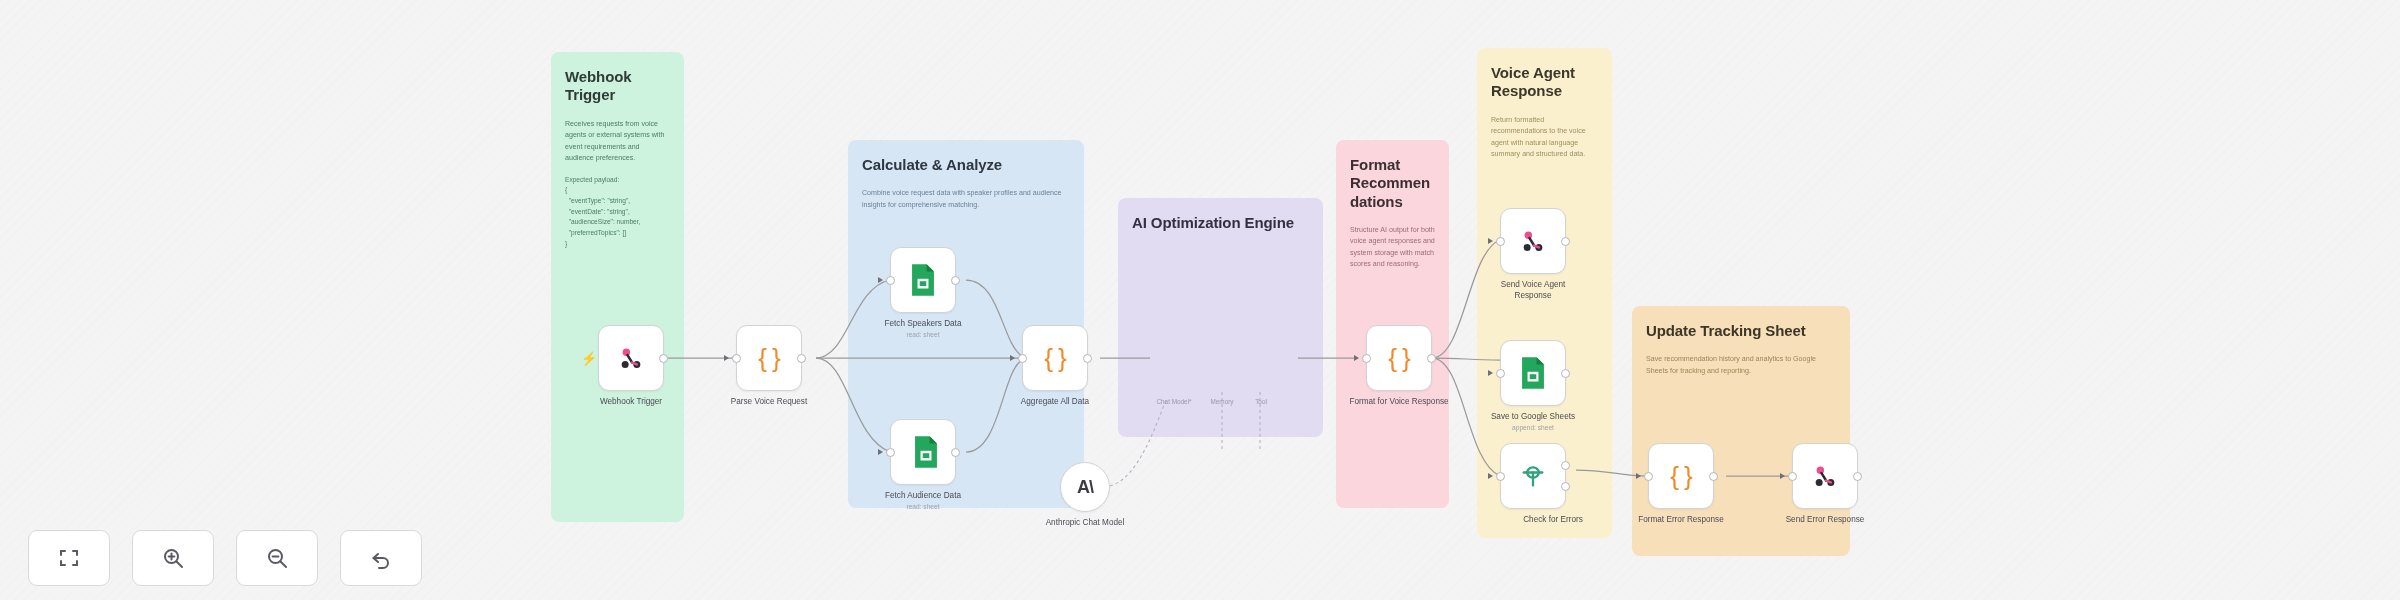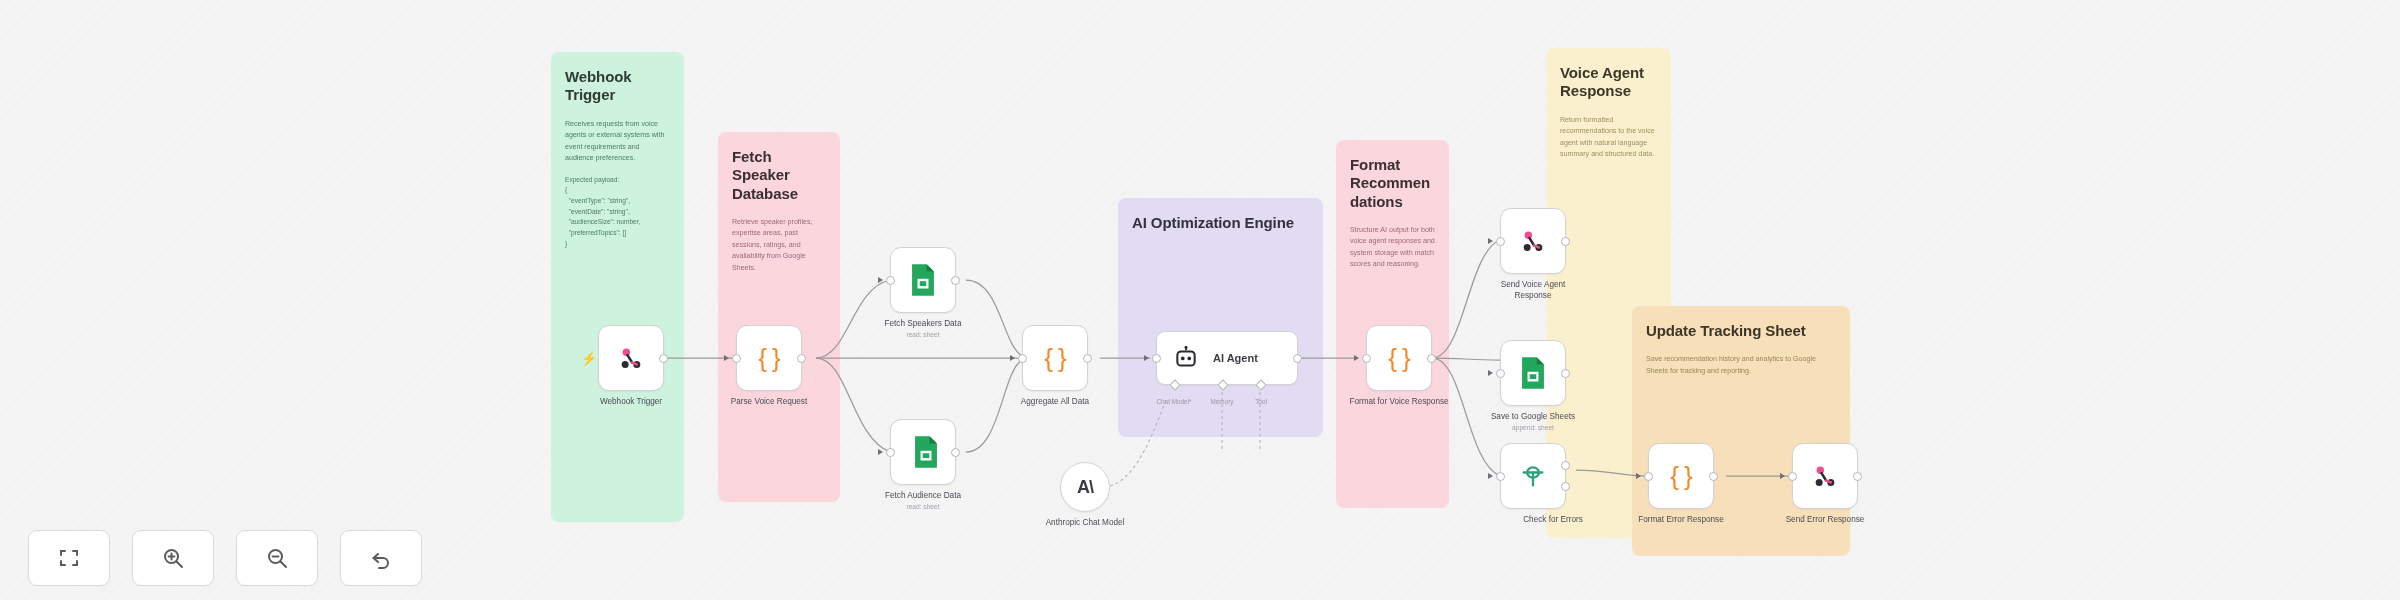--- a/index.html
+++ b/index.html
@@ -259,36 +259,36 @@
     <div class="group-desc">Receives requests from voice agents or external systems with event requirements and audience preferences.</div>
     <div class="group-code">Expected payload:
 {
   "eventType": "string",
   "eventDate": "string",
   "audienceSize": number,
   "preferredTopics": []
 }</div>
   </div>
 
-  <div class="group g-pink" style="left:718px; top:132px; width:122px; height:370px;">
-    <div class="group-title">Fetch Speaker Database</div>
-    <div class="group-desc">Retrieve speaker profiles, expertise areas, past sessions, ratings, and availability from Google Sheets.</div>
-  </div>
-
+
+  <div class="group g-blue" style="left:848px; top:140px; width:236px; height:368px;">
+    <div class="group-title">Calculate &amp; Analyze</div>
+    <div class="group-desc">Combine voice request data with speaker profiles and audience insights for comprehensive matching.</div>
+  </div>
 
   <div class="group g-purple" style="left:1118px; top:198px; width:205px; height:239px;">
     <div class="group-title">AI Optimization Engine</div>
   </div>
 
   <div class="group g-pink" style="left:1336px; top:140px; width:113px; height:368px;">
     <div class="group-title">Format Recommendations</div>
     <div class="group-desc">Structure AI output for both voice agent responses and system storage with match scores and reasoning.</div>
   </div>
 
-  <div class="group g-yellow" style="left:1546px; top:48px; width:125px; height:490px;">
+  <div class="group g-yellow" style="left:1477px; top:48px; width:135px; height:490px;">
     <div class="group-title">Voice Agent Response</div>
     <div class="group-desc">Return formatted recommendations to the voice agent with natural language summary and structured data.</div>
   </div>
 
   <div class="group g-orange" style="left:1632px; top:306px; width:218px; height:250px;">
     <div class="group-title">Update Tracking Sheet</div>
     <div class="group-desc">Save recommendation history and analytics to Google Sheets for tracking and reporting.</div>
   </div>
 
   <svg id="edges" viewBox="0 0 2400 600">
@@ -375,36 +375,20 @@
   </div>
 
   <div class="node" style="left:1022px; top:325px;">
     <span class="port-arrow"></span>
     <span class="icon-code">{&nbsp;}</span>
     <span class="port left"></span>
     <span class="port right"></span>
     <span class="node-caption">Aggregate All Data</span>
   </div>
 
-  <div class="node wide" style="left:1156px; top:331px;">
-    <span class="port-arrow"></span>
-    <svg class="icon-agent" viewBox="0 0 24 24">
-      <path d="M12 2 v3" stroke="#2b2b33" stroke-width="1.6" fill="none"></path>
-      <circle cx="12" cy="2.2" r="1.4" fill="#2b2b33"></circle>
-      <rect x="4" y="6" width="16" height="13" rx="3.4" fill="none" stroke="#2b2b33" stroke-width="1.9"></rect>
-      <circle cx="9" cy="12.4" r="1.7" fill="#2b2b33"></circle>
-      <circle cx="15" cy="12.4" r="1.7" fill="#2b2b33"></circle>
-    </svg>
-    <span class="node-label-inline">AI Agent</span>
-    <span class="port left"></span>
-    <span class="port right"></span>
-    <span class="port-diamond" style="left:14px;"></span>
-    <span class="port-diamond" style="left:62px;"></span>
-    <span class="port-diamond" style="left:100px;"></span>
-  </div>
   <span class="sub-port-label" style="left:1174px; top:398px;">Chat Model*</span>
   <span class="sub-port-label" style="left:1222px; top:398px;">Memory</span>
   <span class="sub-port-label" style="left:1261px; top:398px;">Tool</span>
 
   <div class="node round" style="left:1060px; top:462px;">
     <span class="icon-anthropic">A\</span>
     <span class="node-caption" style="width:90px;">Anthropic Chat Model</span>
   </div>
 
   <div class="node" style="left:1366px; top:325px;">

